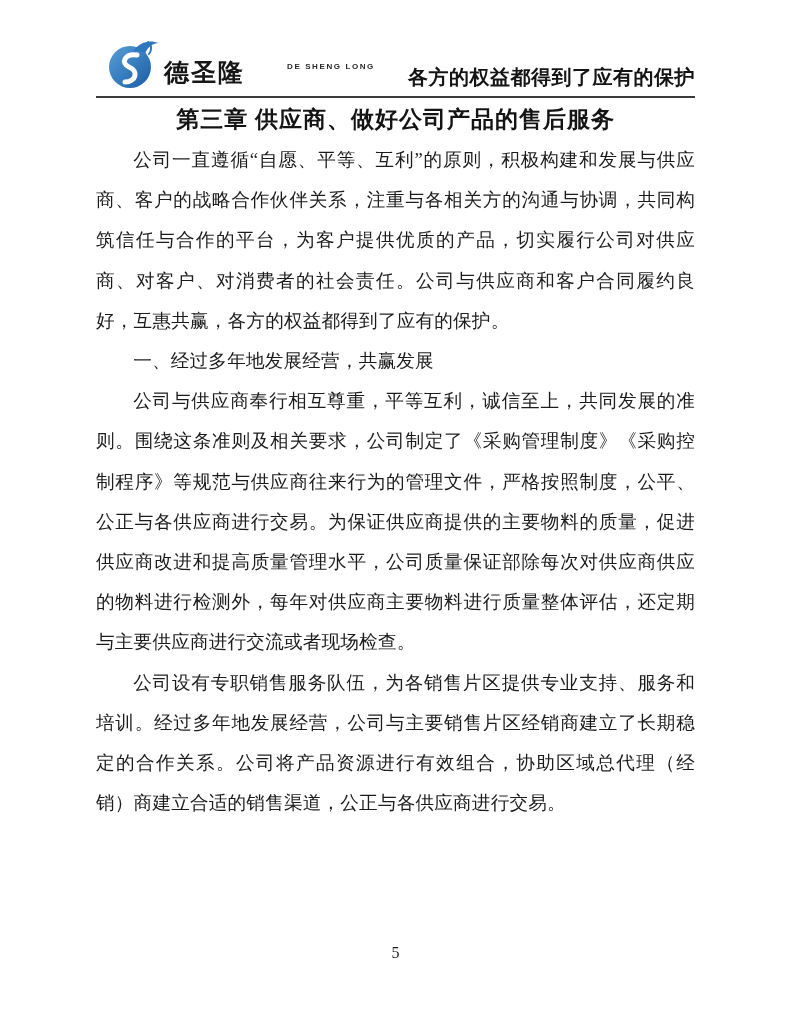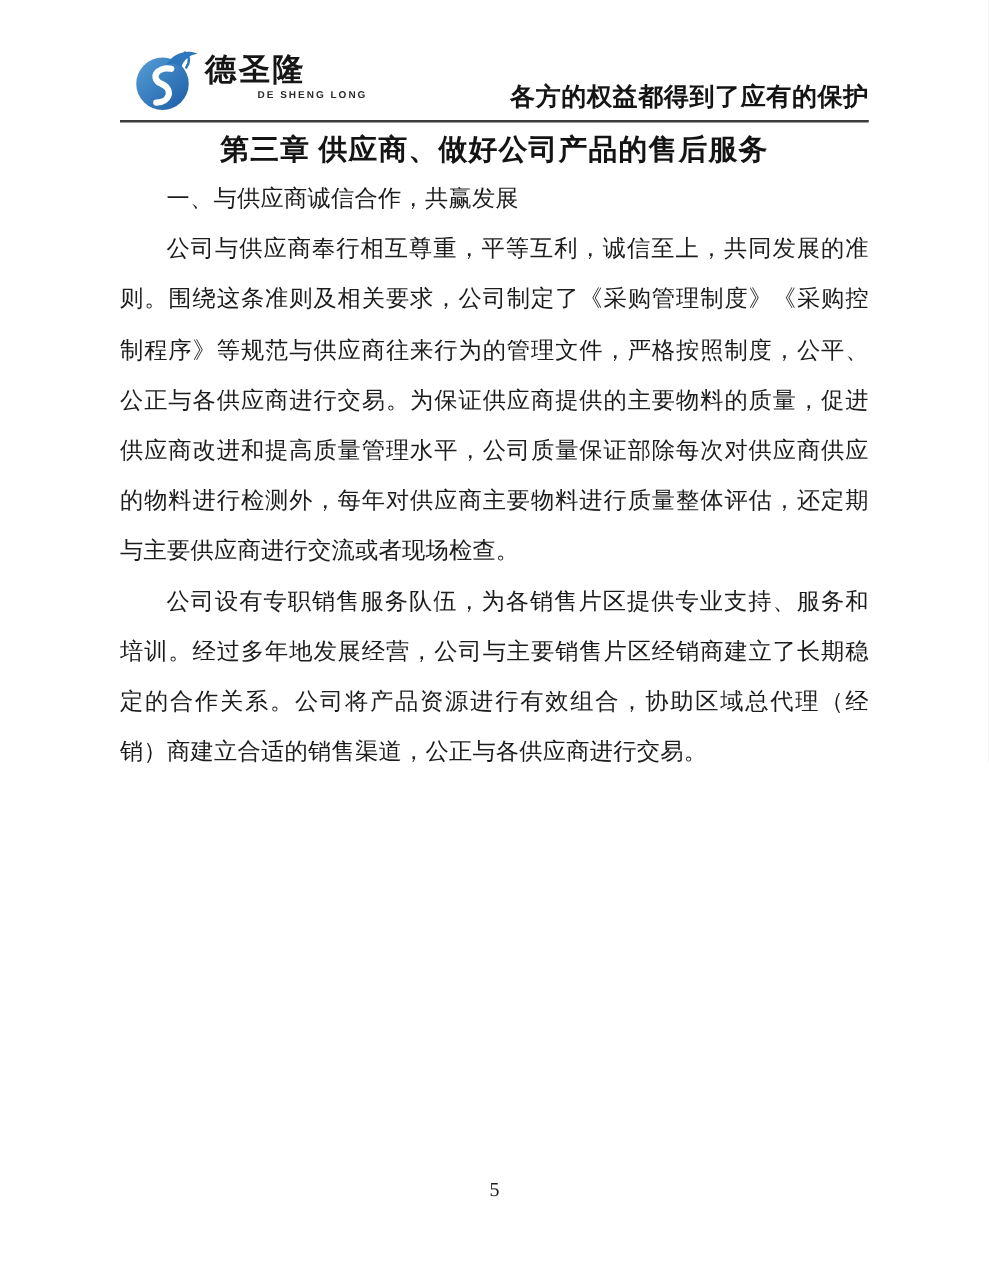--- a/index.html
+++ b/index.html
@@ -33,23 +33,22 @@
   .logo {
     position: absolute;
     left: 10px;
     top: 36px;
     display: flex;
     align-items: flex-start;
   }
   .logo-mark { display: block; }
   .logo-text {
     margin-left: 4px;
-    margin-top: 8px;
+    margin-top: 24px;
     display: flex;
-    flex-direction: column;
     line-height: 1;
   }
   .brand-cn {
     font-family: "Liberation Sans", "DejaVu Sans", sans-serif;
     font-weight: bold;
     font-size: 25px;
     letter-spacing: 2px;
     color: #161616;
   }
   .brand-en {
@@ -133,21 +132,22 @@
           <span class="brand-cn">德圣隆</span>
           <span class="brand-en">DE SHENG LONG</span>
         </span>
       </div>
       <div class="company-name">各方的权益都得到了应有的保护</div>
     </div>
 
     <div class="doc-title">第三章 供应商、做好公司产品的售后服务</div>
 
     <div class="doc-body">
-      <p>一、与供应商诚信合作，共赢发展</p>
+      <p>公司一直遵循“自愿、平等、互利”的原则，积极构建和发展与供应商、客户的战略合作伙伴关系，注重与各相关方的沟通与协调，共同构筑信任与合作的平台，为客户提供优质的产品，切实履行公司对供应商、对客户、对消费者的社会责任。公司与供应商和客户合同履约良好，互惠共赢，各方的权益都得到了应有的保护。</p>
+      <p>一、经过多年地发展经营，共赢发展</p>
       <p>公司与供应商奉行相互尊重，平等互利，诚信至上，共同发展的准则。围绕这条准则及相关要求，公司制定了《采购管理制度》《采购控制程序》等规范与供应商往来行为的管理文件，严格按照制度，公平、公正与各供应商进行交易。为保证供应商提供的主要物料的质量，促进供应商改进和提高质量管理水平，公司质量保证部除每次对供应商供应的物料进行检测外，每年对供应商主要物料进行质量整体评估，还定期与主要供应商进行交流或者现场检查。</p>
       <p>公司设有专职销售服务队伍，为各销售片区提供专业支持、服务和培训。经过多年地发展经营，公司与主要销售片区经销商建立了长期稳定的合作关系。公司将产品资源进行有效组合，协助区域总代理（经销）商建立合适的销售渠道，公正与各供应商进行交易。</p>
     </div>
 
   </div>
 
   <div class="page-number">5</div>
 </div>
 
 </body></html>

